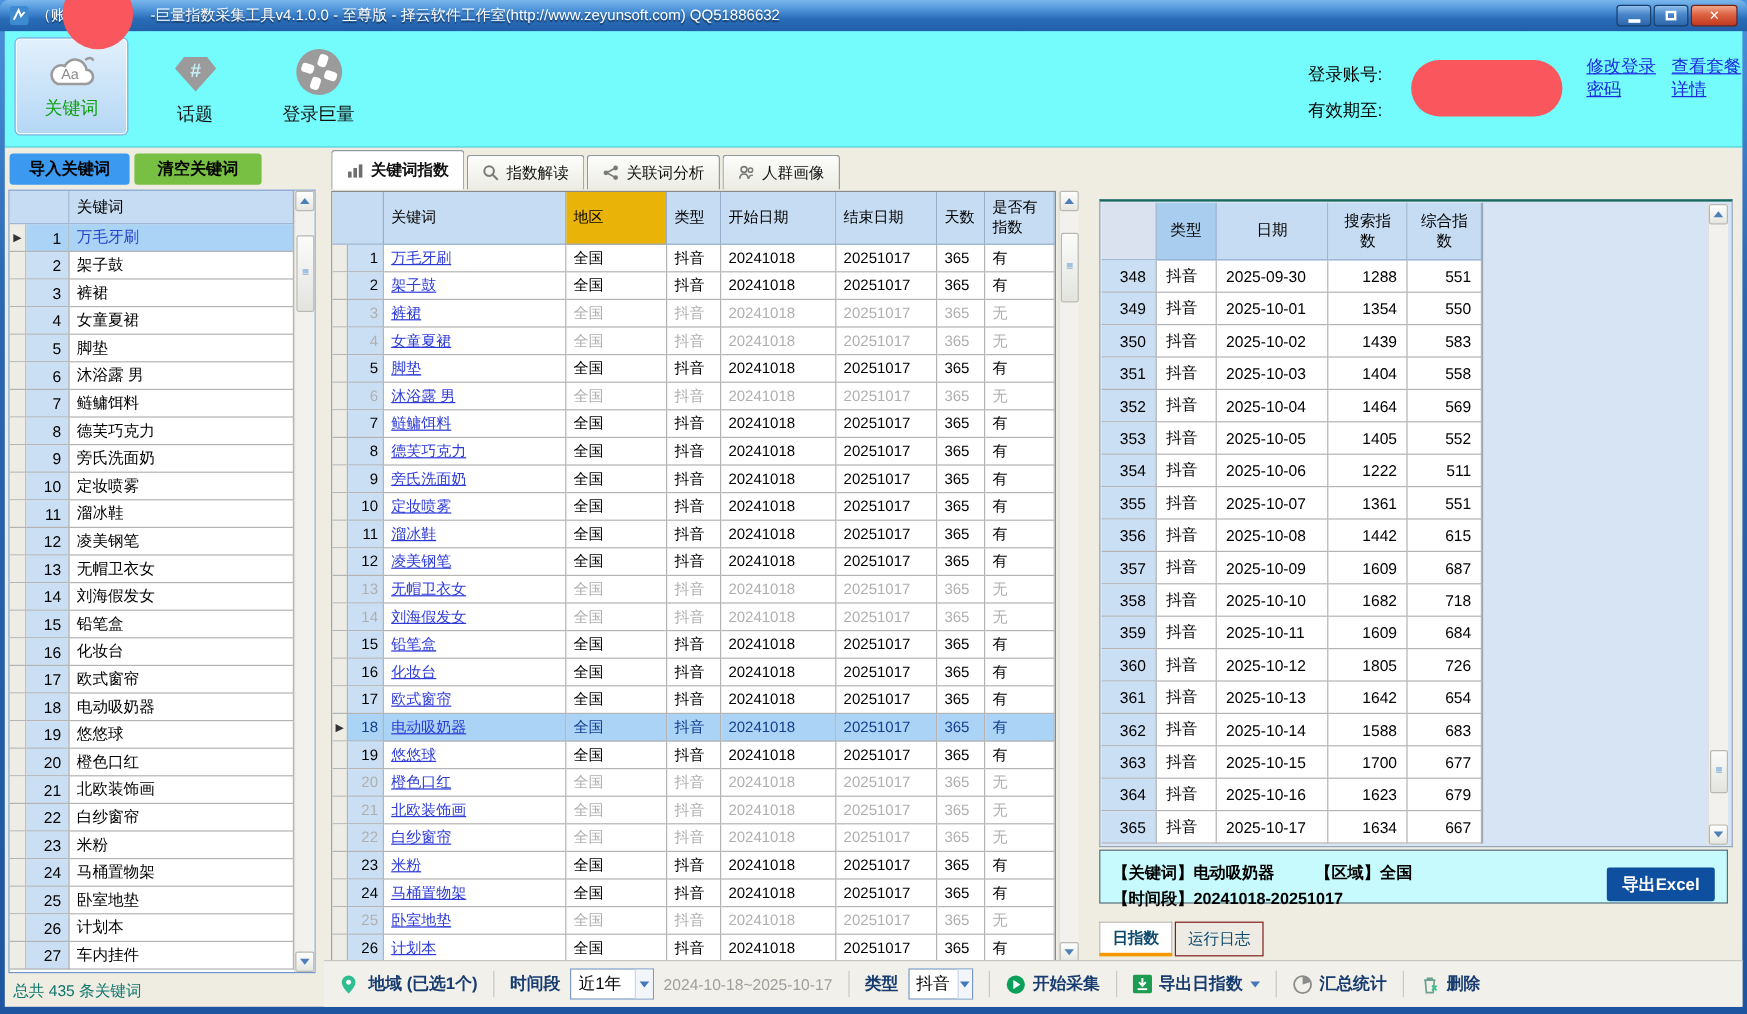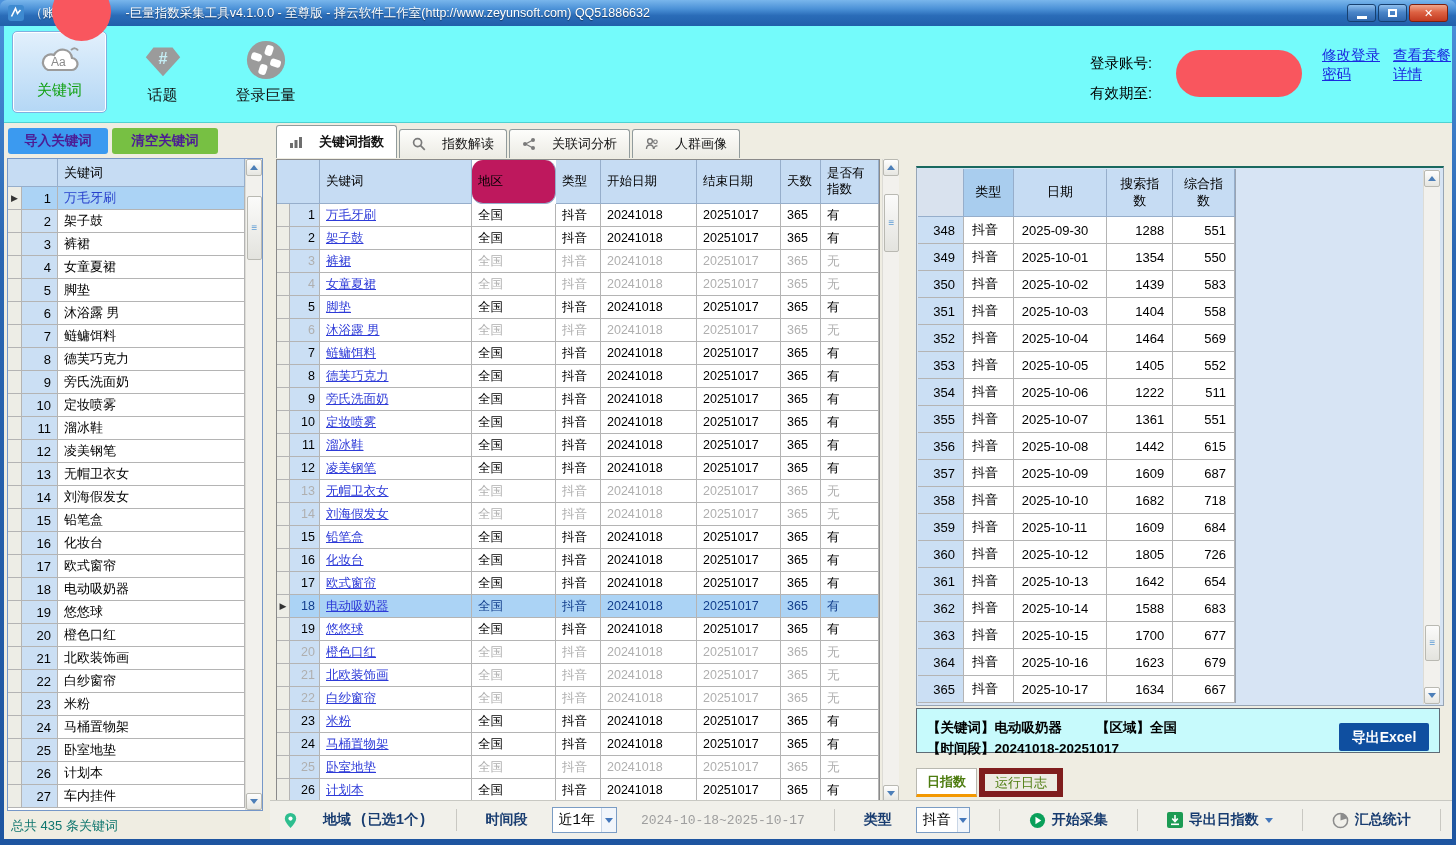--- a/index.html
+++ b/index.html
@@ -30,21 +30,21 @@
   .acct{position:absolute;left:1086px;top:22px;font-size:14.5px;color:#000;line-height:30px;}
   .acct-links{position:absolute;left:1318px;top:20px;display:flex;flex-direction:row;gap:12px;}
   .tlink{color:#1B2BE0;text-decoration:underline;font-size:14.5px;cursor:pointer;}
   .blob{position:absolute;background:#F9565E;z-index:60;}
   .blob.circle{left:52px;top:-18px;width:59px;height:59px;border-radius:50%;}
   .blob.pill{left:1172px;top:24px;width:126px;height:47px;border-radius:24px;}
   
   .main{position:absolute;left:4px;top:123px;width:1448px;height:716px;background:#EFEDE2;}
   
   .sidebar{position:absolute;left:0;top:0;width:264px;height:100%;}
-  .side-btn{position:absolute;top:5px;height:26px;border-radius:3px;color:#4c1d95;font-size:13.5px;font-weight:bold;display:flex;align-items:center;justify-content:center;cursor:pointer;}
+  .side-btn{position:absolute;top:5px;height:26px;border-radius:3px;color:#000000;font-size:13.5px;font-weight:bold;display:flex;align-items:center;justify-content:center;cursor:pointer;}
   .side-btn.import{left:4px;width:100px;background:#3B9AF0;}
   .side-btn.clear{left:108px;width:106px;background:#77C043;}
   .kwlist{position:absolute;left:3px;top:35px;width:256px;height:653px;border:1px solid #7597C8;background:#fff;display:flex;}
   .kwgrid{width:237px;overflow:hidden;}
   .lrow{display:flex;height:23px;}
   .lrow.lhead{height:28px;}
   .lc{display:flex;align-items:center;padding:0 6px;border-right:1px solid #B4B4B4;border-bottom:1px solid #B4B4B4;font-size:13px;white-space:nowrap;overflow:hidden;}
   .lc.gut{width:14px;padding:0;justify-content:center;background:#EDEDE6;}
   .lc.num{width:36px;justify-content:flex-end;background:#CBDFF4;}
   .lc.kw{width:187px;}
@@ -52,39 +52,39 @@
   .lhead .lc.hcorner{width:50px;}
   .lhead .lc.kw{width:187px;}
   .lrow[data-state="selected"] .lc.num,.lrow[data-state="selected"] .lc.kw{background:#ABD3F5;}
   .lrow[data-state="selected"] .lc.kw{color:#2741CC;}
   .row-arrow{visibility:hidden;font-size:9px;color:#333;}
   [data-state="selected"] .row-arrow{visibility:visible;}
   .kwtotal{position:absolute;left:7px;top:694px;font-size:13px;color:#0f766e;}
   
   .center{position:absolute;left:266px;top:0;width:640px;height:100%;}
   .tabs{position:absolute;left:6px;top:2px;display:flex;align-items:flex-end;height:33px;}
-  .tab{display:flex;align-items:center;gap:16px;padding:0 12px;height:29px;background:linear-gradient(#FDFDFB,#ECEBE4);
+  .tab{display:flex;align-items:center;gap:6px;padding:0 12px;height:29px;background:linear-gradient(#FDFDFB,#ECEBE4);
     border:1px solid #919B9C;border-bottom:none;border-radius:3px 3px 0 0;font-size:13px;margin-right:2px;cursor:pointer;color:#111;}
   .tab.active{background:#fff;height:33px;font-weight:bold;}
   .ctable{position:absolute;left:6px;top:36px;width:604px;height:643px;border:1px solid #8A8A8A;background:#fff;overflow:hidden;}
   .crow{display:flex;height:23px;}
   .crow.chead{height:44px;}
   .cc{display:flex;align-items:center;padding:0 6px;border-right:1px solid #B4B4B4;border-bottom:1px solid #B4B4B4;font-size:12.5px;white-space:nowrap;overflow:hidden;}
   .cc.gut{width:13px;padding:0;justify-content:center;background:#EDEDE6;}
   .cc.num{width:30px;justify-content:flex-end;background:#CBDFF4;padding-right:4px;}
   .cc.kw{width:152px;}
   .cc.region{width:84px;}
   .cc.type{width:45px;}
   .cc.start{width:96px;}
   .cc.end{width:84px;}
   .cc.days{width:40px;}
   .cc.has{width:58px;}
   .chead .cc{background:#C6DCF3;border-right:1px solid #96AECB;border-bottom:1px solid #96AECB;white-space:normal;line-height:1.25;font-size:12.5px;}
   .chead .cc.hcorner{width:43px;}
-  .chead .cc.hl{background:#be185d;border-radius:11px;}
+  .chead .cc.hl{background:#eab308;}
   .kwlink{color:#2E3BD8;text-decoration:underline;cursor:pointer;}
   .crow[data-state="dim"] .cc{color:#AFAFAF;}
   .crow[data-state="selected"] .cc{background:#ABD3F5;color:#123E8C;}
   .crow[data-state="selected"] .cc.gut{background:#EDEDE6;}
   .cscroll{position:absolute;left:612px;top:36px;width:17px;height:643px;}
   
   .right{position:absolute;left:908px;top:0;width:540px;height:100%;}
   .rzone{position:absolute;left:4px;top:43px;width:528px;height:540px;background:#D7E4F4;border:1px solid #97A5B5;border-top:2px solid #19695F;overflow:hidden;}
   .rgrid{position:absolute;left:1px;top:1px;width:318px;background:#fff;border-right:1px solid #9AA4B2;}
   .rrow{display:flex;height:27px;}
@@ -96,26 +96,26 @@
   .rc.search{width:66px;justify-content:flex-end;}
   .rc.comp{width:62px;justify-content:flex-end;}
   .rhead .rc{background:#C6DCF3;border-right:1px solid #96AECB;border-bottom:1px solid #96AECB;justify-content:center;white-space:normal;text-align:center;line-height:1.25;}
   .rhead .rc.num{background:#D9E2EE;}
   .rhead .rc.hl{background:#A9CDEE;}
   .rscroll{position:absolute;right:3px;top:2px;width:17px;height:534px;}
   .rinfo{position:absolute;left:4px;top:585px;width:524px;height:45px;background:#C7FAFC;border:1px solid #5F6B76;padding:8px 10px;font-size:13.5px;font-weight:600;color:#000;line-height:21px;}
   .rinfo .sep{display:inline-block;width:34px;}
   .export-btn{position:absolute;right:10px;top:14px;width:90px;height:28px;background:#0F4FA0;color:#fff;font-size:14px;font-weight:bold;display:flex;align-items:center;justify-content:center;border-radius:2px;cursor:pointer;}
   .rtabs{position:absolute;left:4px;top:645px;display:flex;gap:2px;}
-  .rtab{height:29px;padding:0 10px;display:flex;align-items:center;font-size:13px;cursor:pointer;color:#4d7c0f;}
+  .rtab{height:29px;padding:0 10px;display:flex;align-items:center;font-size:13px;cursor:pointer;color:#0c4a6e;}
   .rtab.active{background:#fff;border:1px solid #B8B8B0;border-bottom:3px solid #F39800;font-weight:bold;}
-  .rtab.idle{background:#EDEBE3;border:6px solid #7f1d1d;}
+  .rtab.idle{background:#EDEBE3;border:1px solid #7f1d1d;}
   
   .bottombar{position:absolute;left:266px;right:0;bottom:0;height:39px;background:#F1F0EA;border-top:1px solid #C8C8C2;
-    display:flex;align-items:center;padding:0 12px;gap:24px;font-family:Liberation Mono, monospace;}
+    display:flex;align-items:center;padding:0 12px;gap:8px;}
   .bb-label{font-size:14px;font-weight:bold;color:#183C70;white-space:nowrap;}
   .bb-range{font-size:13px;color:#9E9E9E;white-space:nowrap;}
   .vsep{width:1px;height:22px;background:#C9C8C2;margin:0 5px;flex:0 0 auto;}
   .dd{display:flex;align-items:center;height:26px;background:#fff;border:1px solid #7A9CC4;cursor:pointer;}
   .dd-value{padding:0 6px;font-size:14px;color:#000;white-space:nowrap;}
   .dd-btn{width:15px;height:100%;display:flex;align-items:center;justify-content:center;border-left:1px solid #C9D6E6;background:#F2F6FB;}
   .caret{width:0;height:0;border-left:4px solid transparent;border-right:4px solid transparent;border-top:5px solid #4477BB;}
   .bb-act{display:flex;align-items:center;gap:6px;cursor:pointer;}
   
   .vscroll{width:17px;background:#F2F1ED;border-left:1px solid #DDDCD6;display:flex;flex-direction:column;flex:0 0 auto;}

